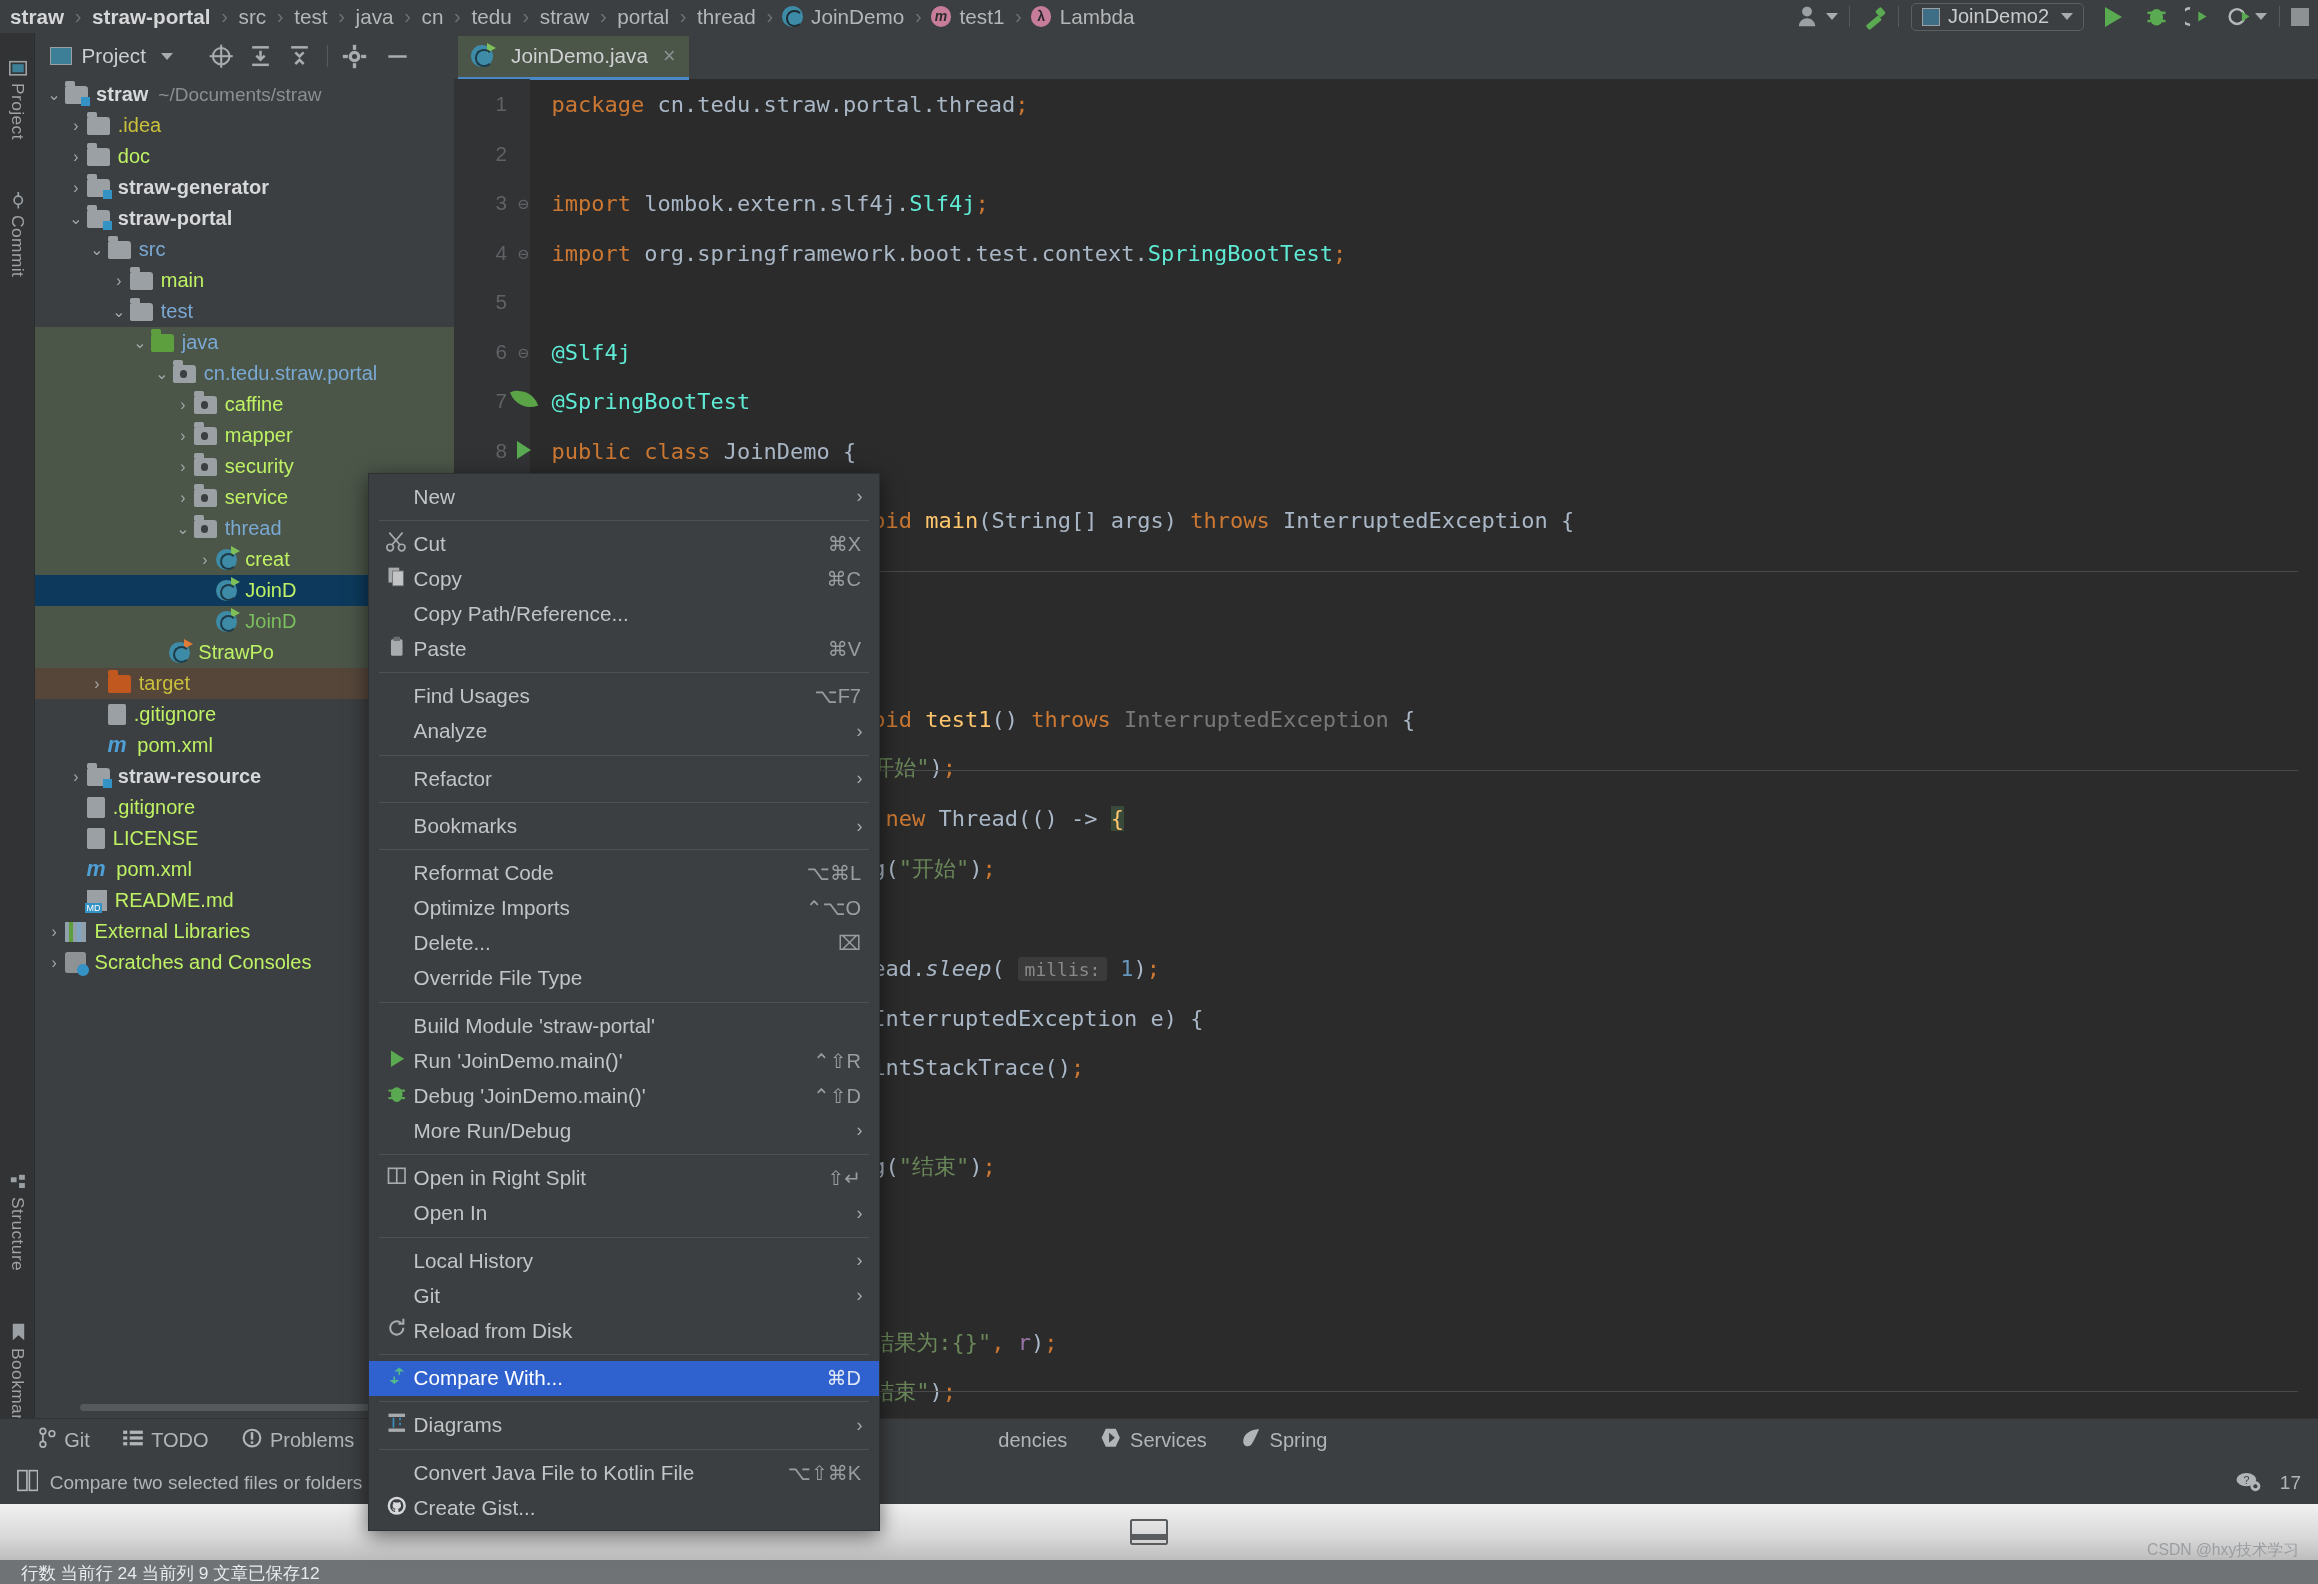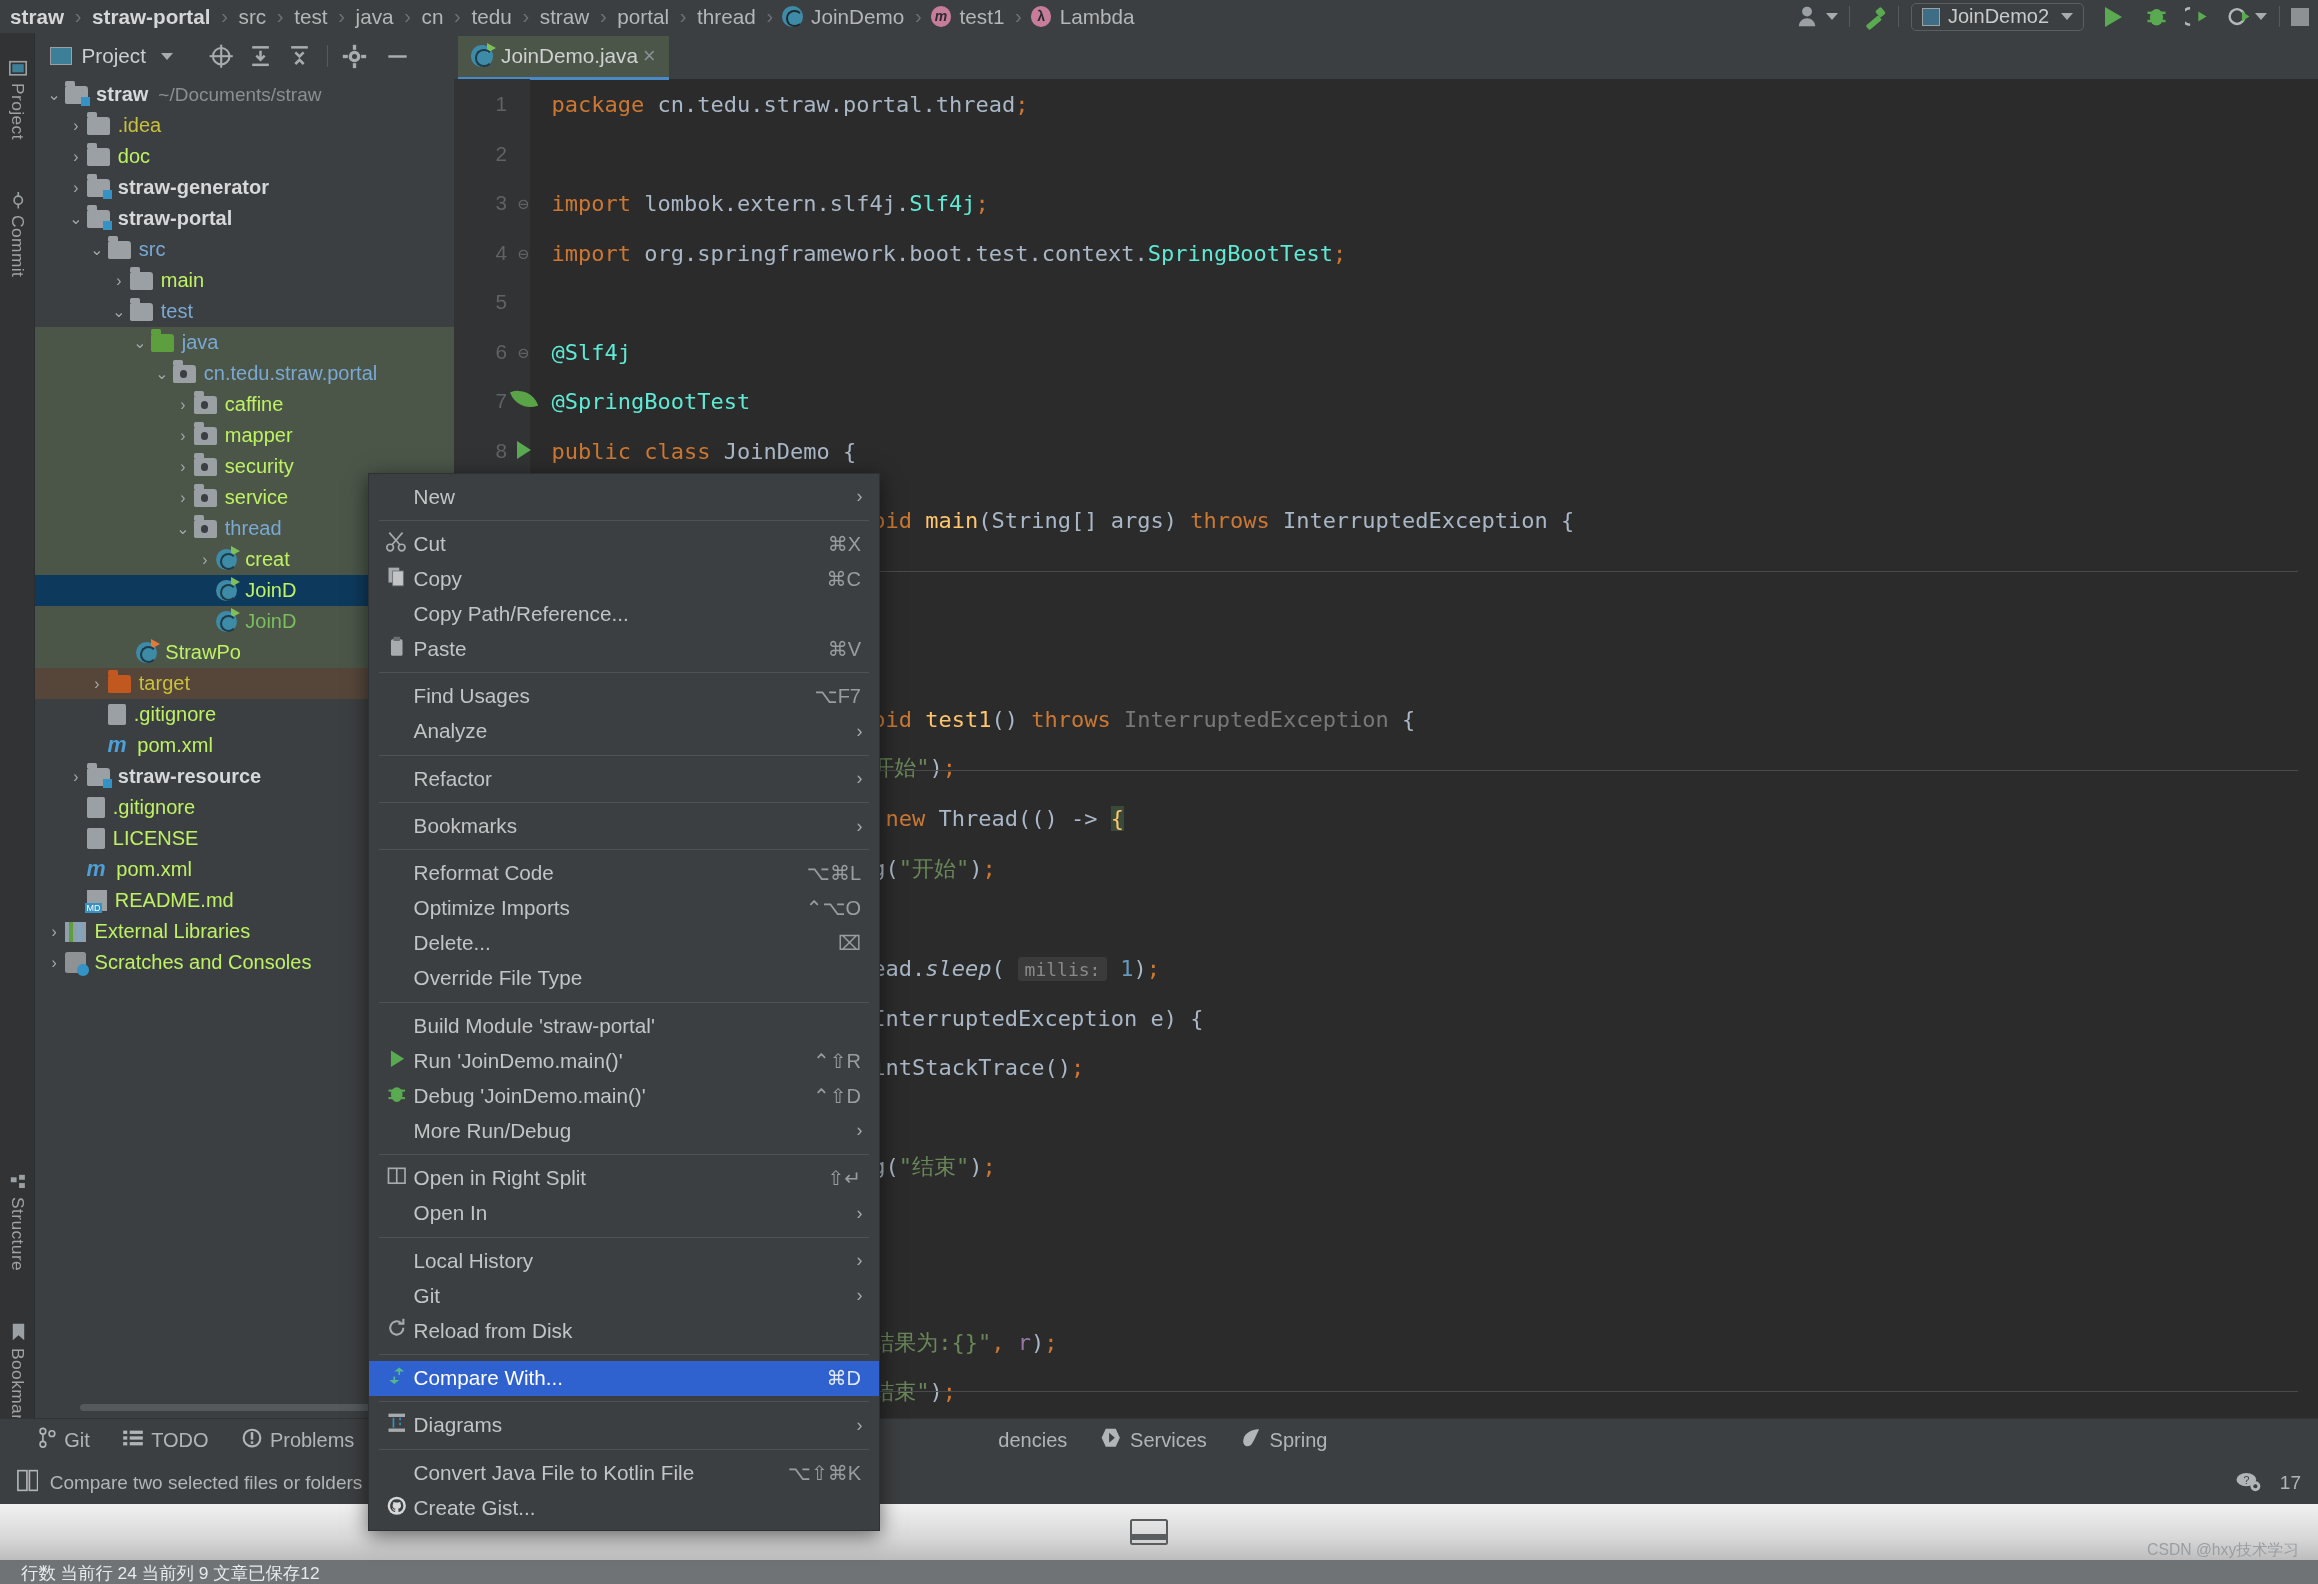--- a/index.html
+++ b/index.html
@@ -114,21 +114,21 @@
     background:#55595c; border-radius:4.1px;
   }
 
   
   .editor {
     position:absolute; left:454px; top:33px; width:1864px; height:1385px; background:#2b2b2b;
   }
   .tabstrip { position:absolute; left:0; top:0; width:1864px; height:46px; background:#3c3f41; }
   .tab {
     position:absolute; left:4.1px; top:2.5px; height:44px; background:#4b5548;
-    display:flex; align-items:center; padding:0 13.2px; color:#cfd1d3; font-size:20.7px;
+    display:flex; align-items:center; padding:0 13.2px; gap:10px; color:#cfd1d3; font-size:20.7px;
     border-bottom:3.3px solid #4a88c7;
   }
   .tab-close { color:#8d9194; font-size:21.5px; margin-left:5px; }
 
   .gutter { position:absolute; left:0; top:46px; width:76px; height:1339px; background:#313335; }
   .code-area { position:absolute; left:0; top:46px; width:1864px; height:1339px; overflow:hidden; }
   .ln {
     position:absolute; left:0; width:1864px; height:50px; display:flex; align-items:center;
     font-family:"DejaVu Sans Mono", monospace; font-size:22px; white-space:pre;
   }
@@ -502,21 +502,21 @@
           </span>
           <span class="tname">JoinD</span>
         </div>
         <div class="trow green" style="padding-left: 159px;">
           <span class="arrow blank">›</span>
           <span class="cls-ico">
             <span class="run-flag"></span>
           </span>
           <span class="tname green">JoinD</span>
         </div>
-        <div class="trow green" style="padding-left: 79px;">
+        <div class="trow green" style="padding-left: 112px;">
           <span class="arrow blank">›</span>
           <span class="cls-ico spring">
             <span class="run-flag"></span>
           </span>
           <span class="tname">StrawPo</span>
         </div>
         <div class="trow brown" style="padding-left: 51px;">
           <span class="arrow">›</span>
           <span class="fldr orange"></span>
           <span class="tname yellow">target</span>

